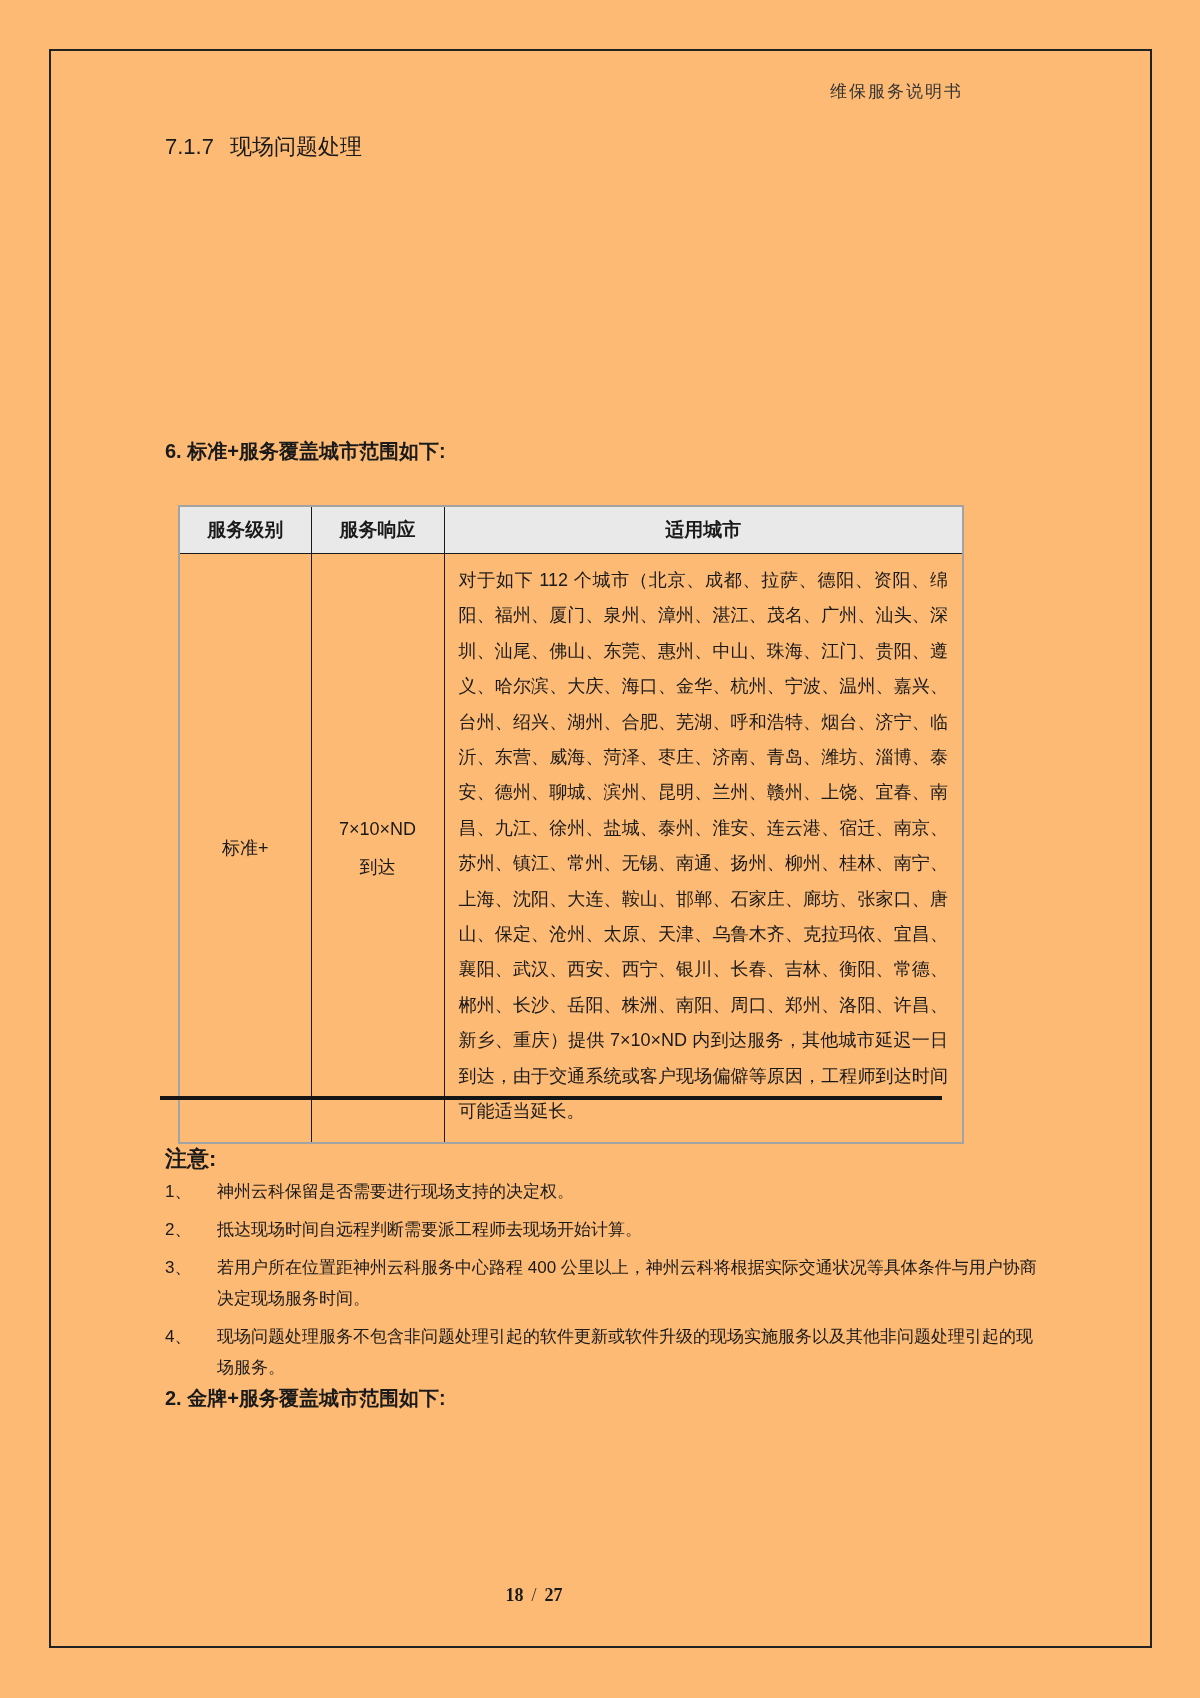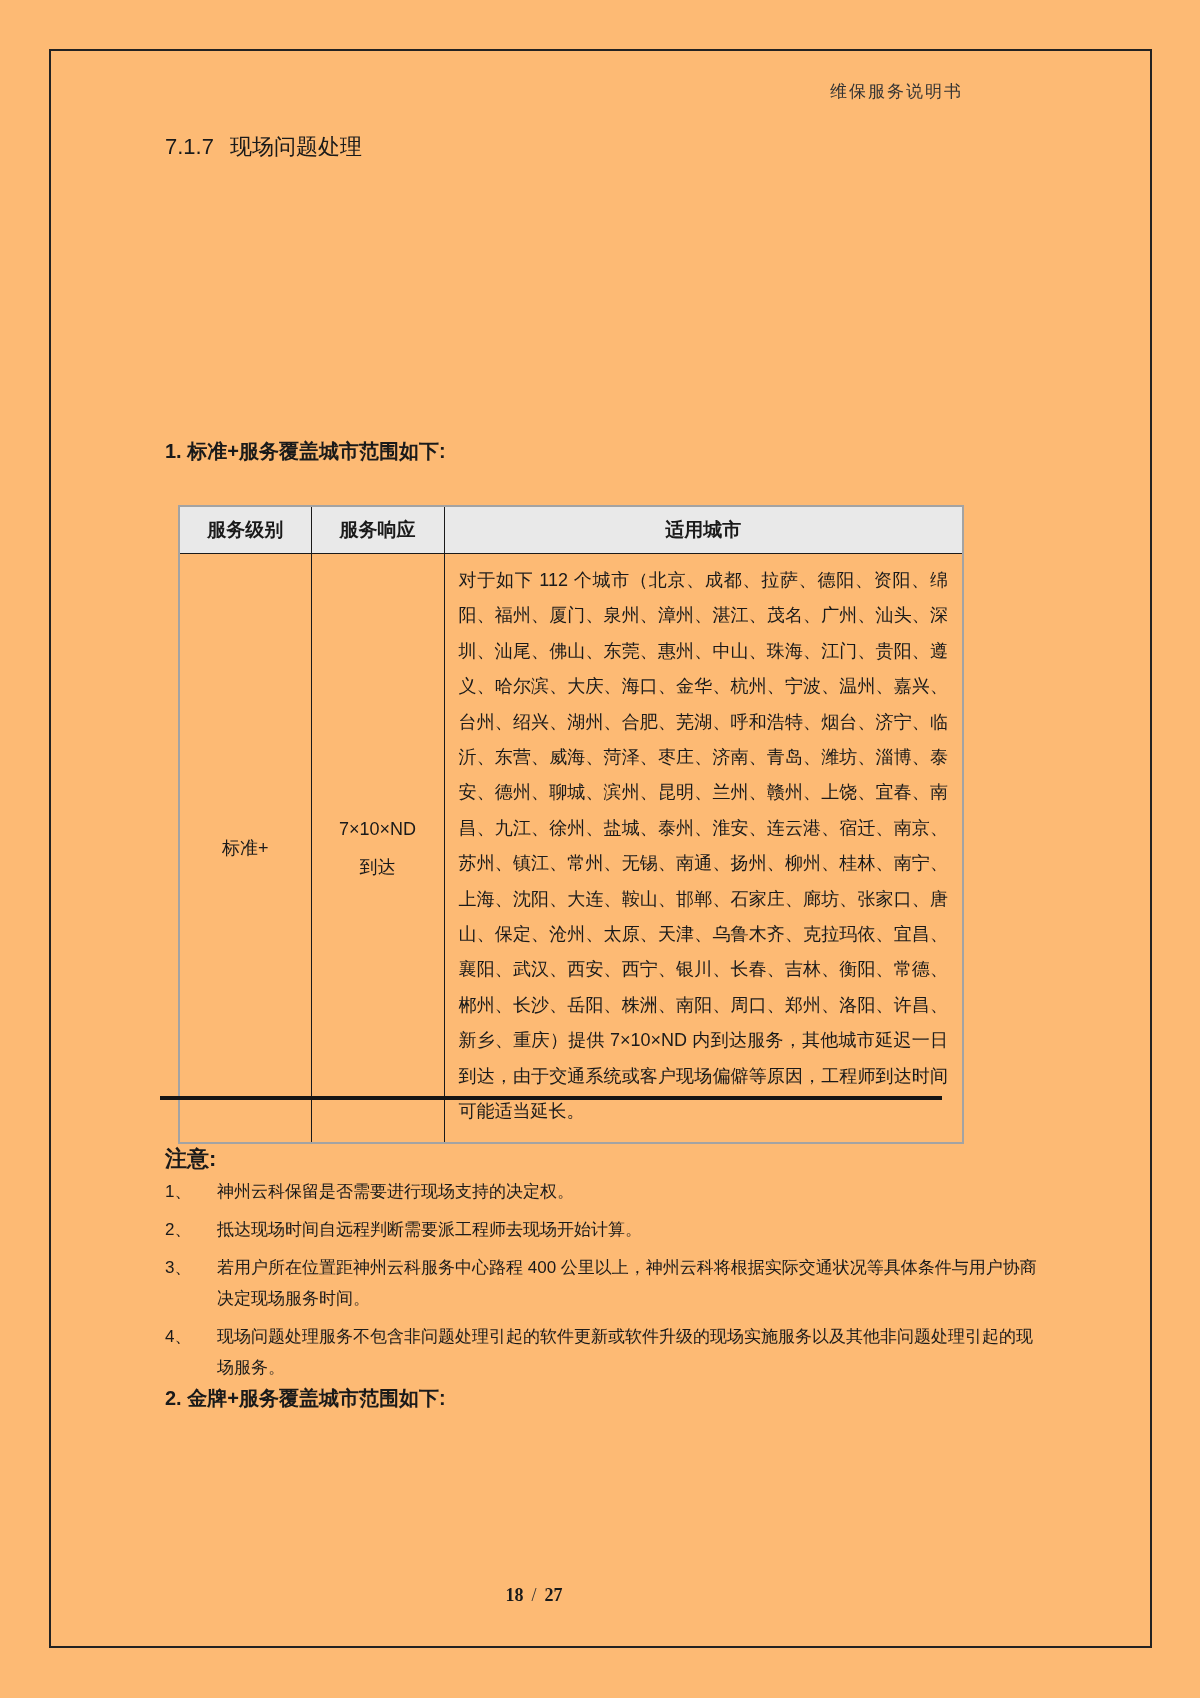--- a/index.html
+++ b/index.html
@@ -70,21 +70,21 @@
 
   <div class="frame"></div>
 
   <div class="doc-header">维保服务说明书</div>
 
   <div class="section-heading">
     <span class="num">7.1.7</span><span>现场问题处理</span>
   </div>
 
 
-  <div class="list-heading lh1">1. 标准+服务覆盖城市范围如下:</div>
+  <div class="list-heading lh1">6. 标准+服务覆盖城市范围如下:</div>
 
   <table class="svc">
     <colgroup>
       <col class="col1">
         <col class="col2">
         <col class="col3">
     </colgroup>
     <thead>
       <tr>
         <th>服务级别</th>

